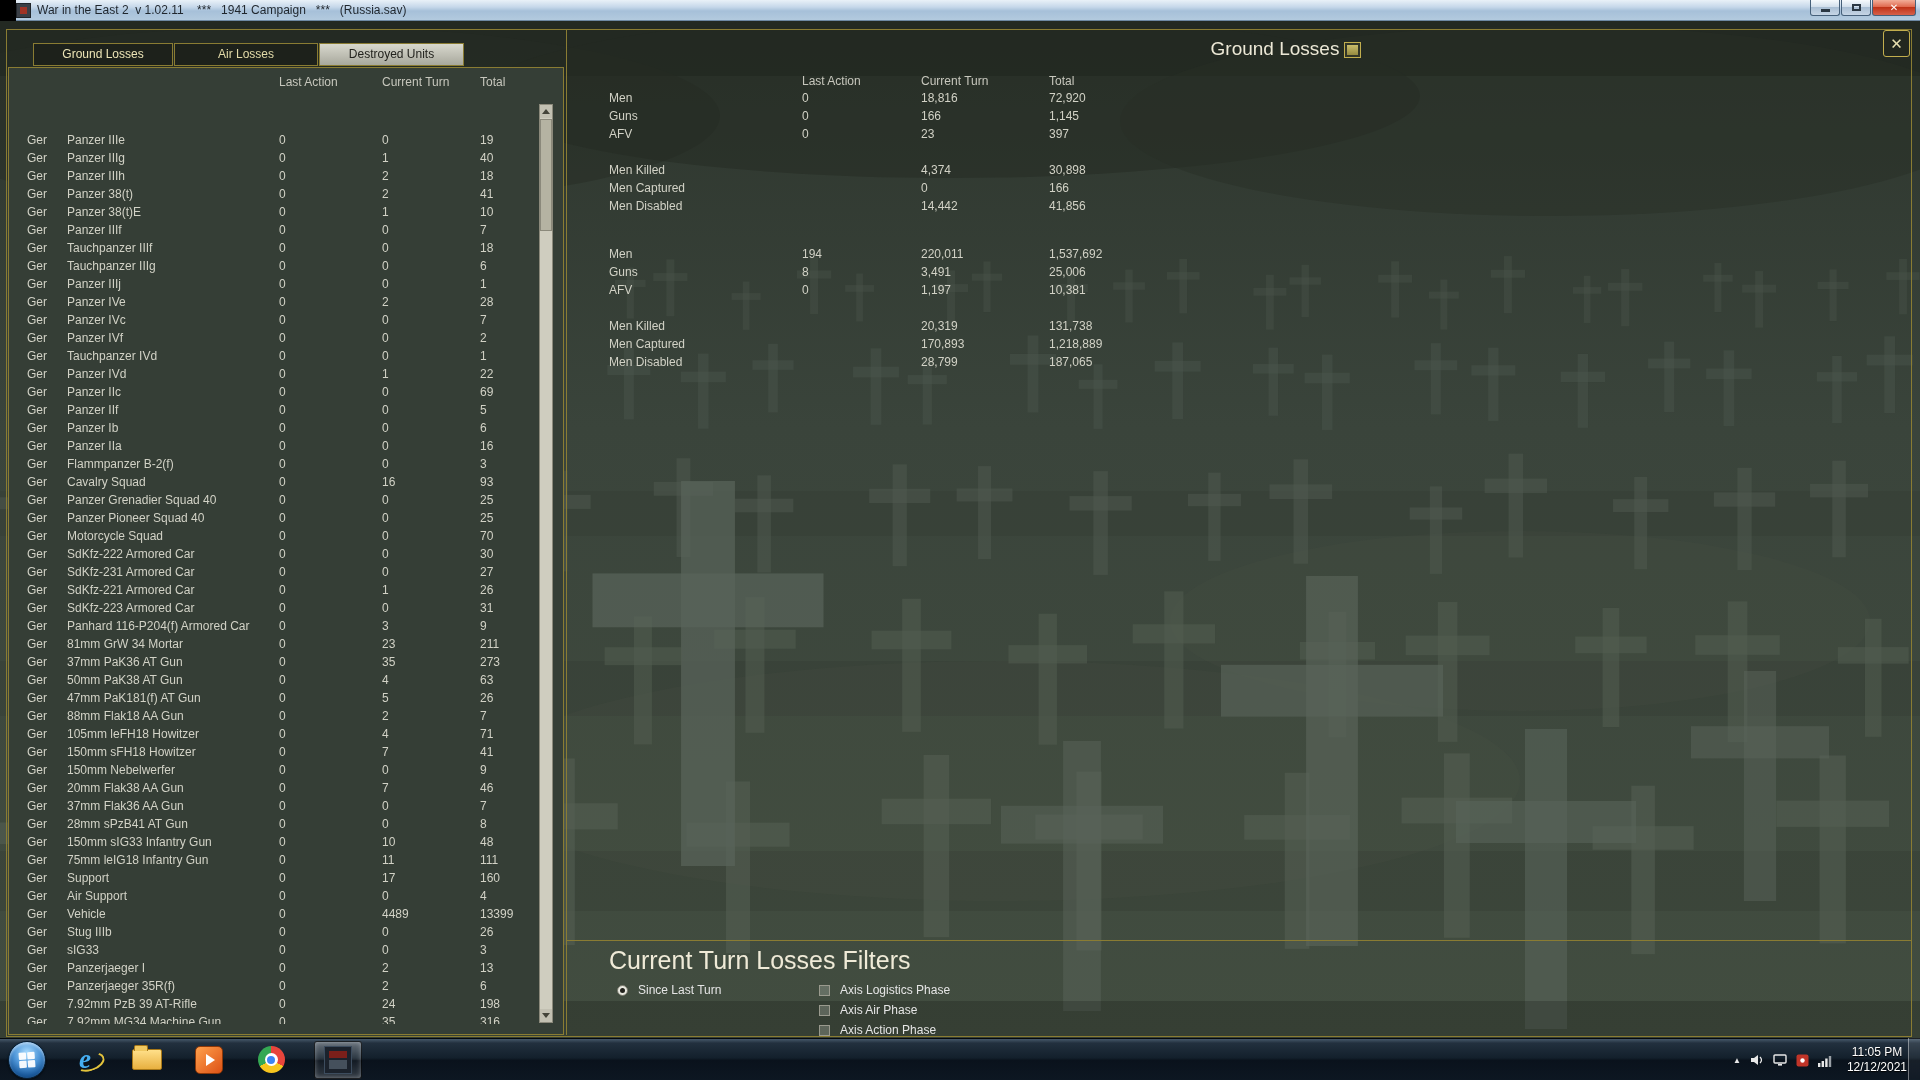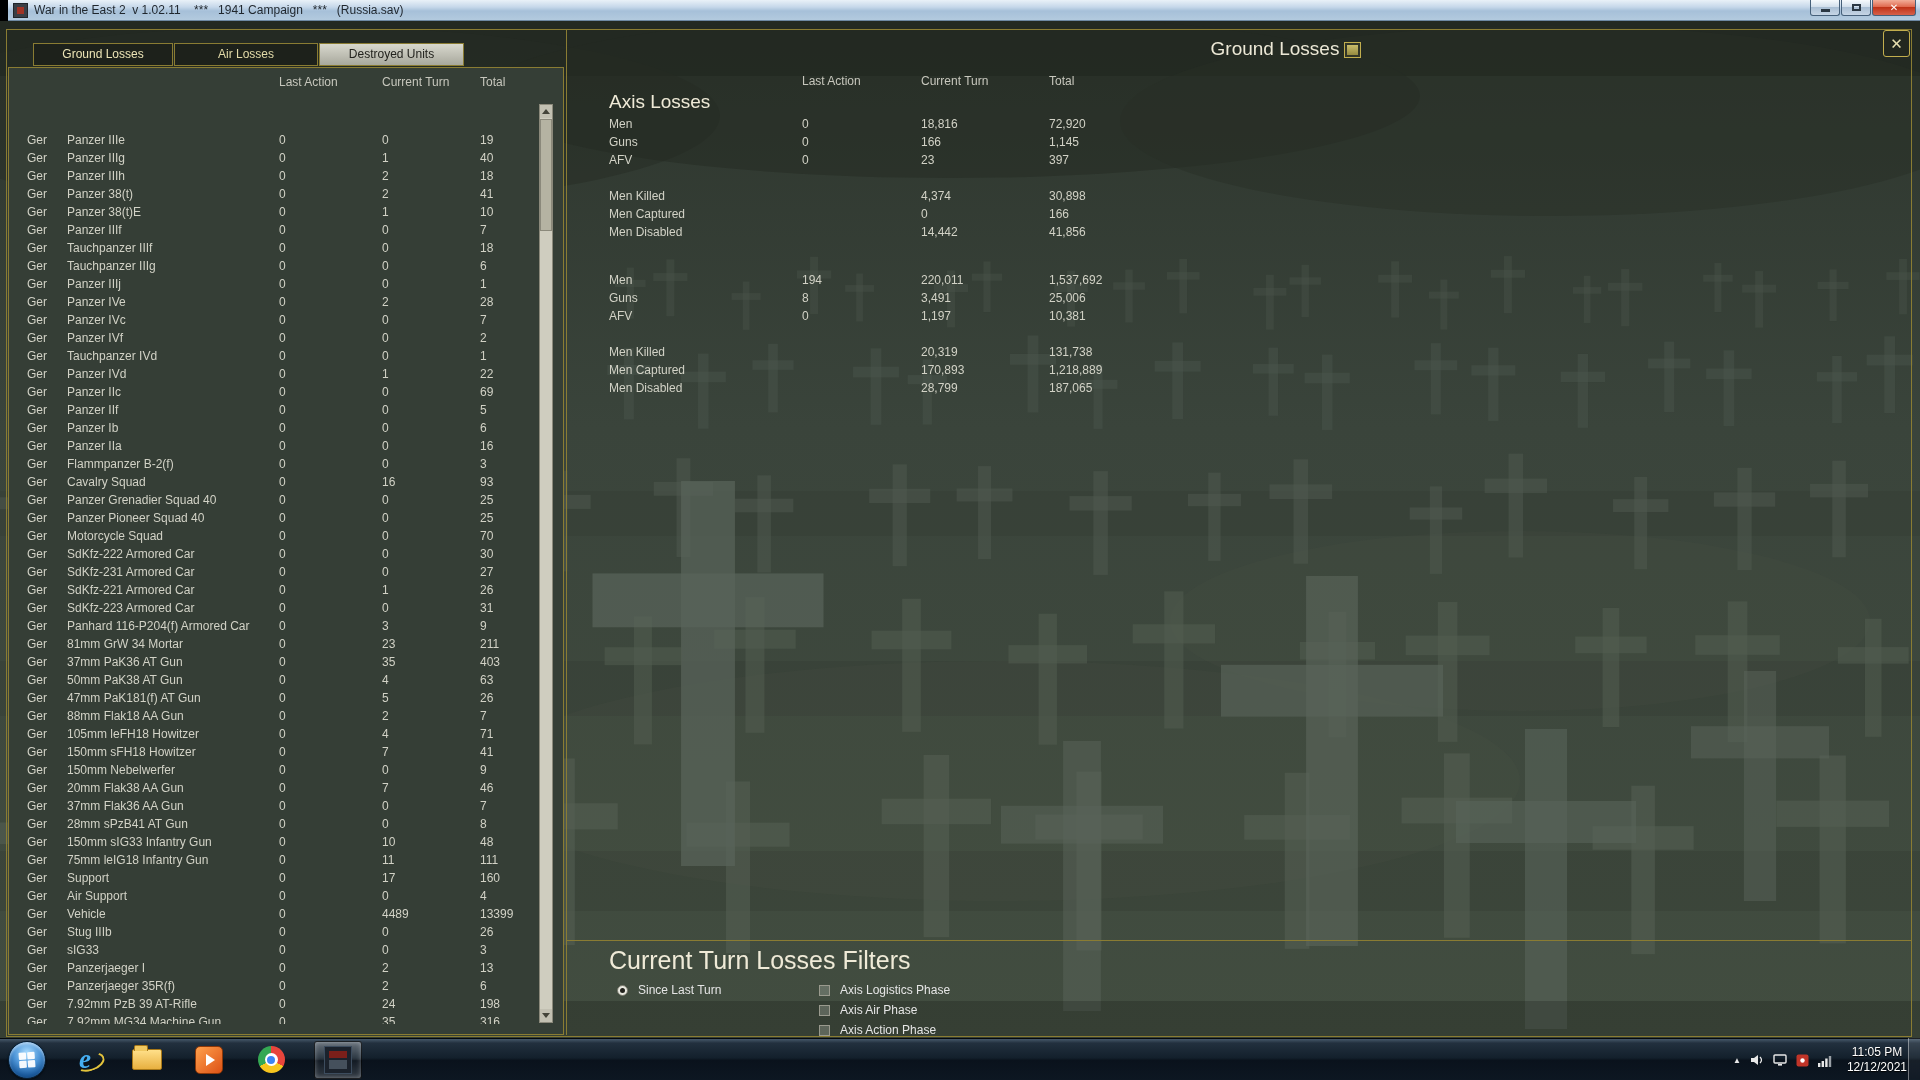--- a/index.html
+++ b/index.html
@@ -1,22 +1,22 @@
 <!DOCTYPE html>
 <html><head>
 <meta charset="utf-8">
 <style>
   html,body{margin:0;padding:0;background:#000;}
   body{width:1920px;height:1080px;overflow:hidden;font-family:"Liberation Sans",sans-serif;}
   .screen{position:relative;width:1920px;height:1080px;}
 
   
-  .titlebar{position:absolute;top:0;left:8px;right:0;height:21px;box-sizing:border-box;
+  .titlebar{position:absolute;top:0;left:16px;right:0;height:21px;box-sizing:border-box;
     background:linear-gradient(#e9f1f8,#c6d8ea 35%,#a6c0d9 55%,#b3cade);
-    border-bottom:1px solid #6d88a3;display:flex;align-items:center;padding-left:5px;}
+    border-bottom:1px solid #6d88a3;display:flex;align-items:center;}
   .app-ico{width:13px;height:13px;background:#3a3f46;border:1px solid #20252a;margin-right:6px;position:relative;flex:0 0 auto;}
   .app-ico::after{content:"";position:absolute;left:3px;top:3px;right:3px;bottom:3px;background:#a03325;}
   .ttext{font-size:12px;color:#1f262d;white-space:pre;}
   .wctrl{position:absolute;right:4px;top:0;display:flex;}
   .wbtn{height:15px;border:1px solid #46607a;border-top:none;border-radius:0 0 3px 3px;margin-left:1px;
     background:linear-gradient(#f6fafd,#d2dfec 45%,#aabfd4 50%,#c6d5e5);display:flex;align-items:center;justify-content:center;cursor:pointer;}
   .wbtn.min,.wbtn.max{width:28px;}
   .wbtn.cls{width:42px;color:#fff;font-size:10px;line-height:13px;
     background:linear-gradient(#f2ad98,#e06a50 45%,#c03318 50%,#d6604a);}
   .wbtn.min span{width:9px;height:3px;background:#2b3844;margin-top:5px;}
@@ -587,21 +587,21 @@
             <span class="c">81mm GrW 34 Mortar</span>
             <span class="c">0</span>
             <span class="c">23</span>
             <span class="c">211</span>
           </div>
           <div class="urow">
             <span class="c">Ger</span>
             <span class="c">37mm PaK36 AT Gun</span>
             <span class="c">0</span>
             <span class="c">35</span>
-            <span class="c">403</span>
+            <span class="c">273</span>
           </div>
           <div class="urow">
             <span class="c">Ger</span>
             <span class="c">50mm PaK38 AT Gun</span>
             <span class="c">0</span>
             <span class="c">4</span>
             <span class="c">63</span>
           </div>
           <div class="urow">
             <span class="c">Ger</span>
@@ -744,21 +744,20 @@
       </div>
     </div>
 
     <div class="summary">
       <div class="srow shead">
         <span></span>
         <span>Last Action</span>
         <span>Current Turn</span>
         <span>Total</span>
       </div>
-      <div class="stitle">Axis Losses</div>
       <div>
           <div class="srow">
             <span>Men</span>
             <span>0</span>
             <span>18,816</span>
             <span>72,920</span>
           </div>
           <div class="srow">
             <span>Guns</span>
             <span>0</span>

